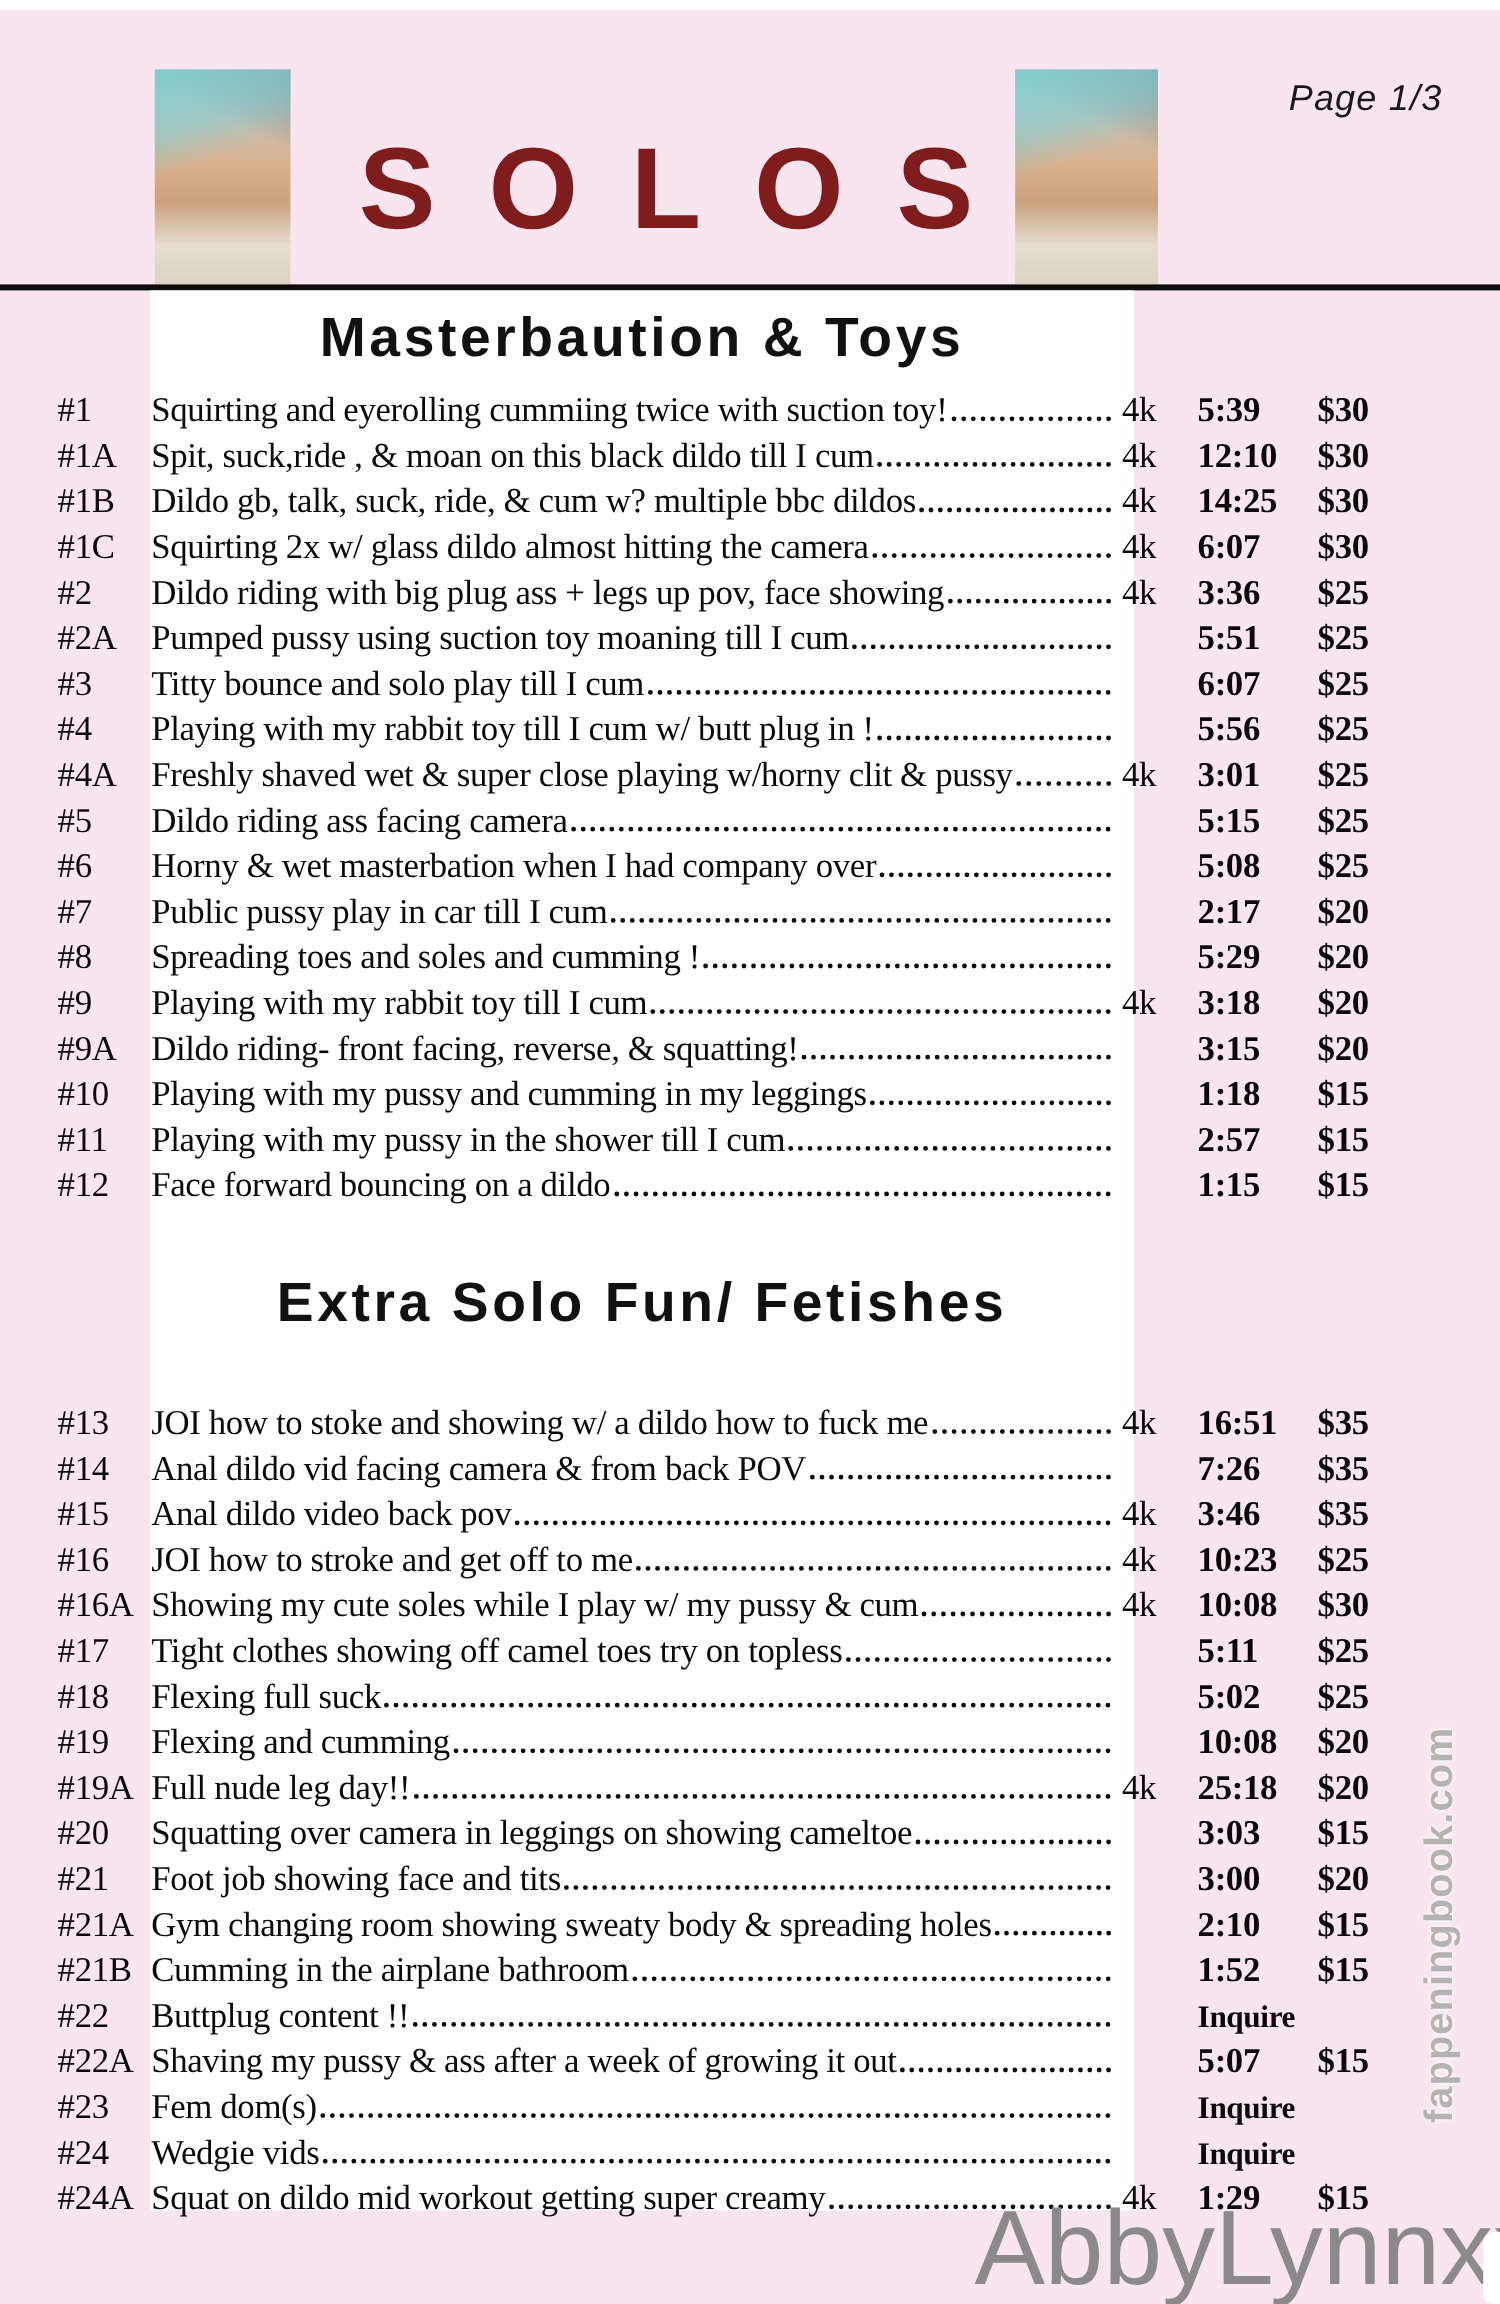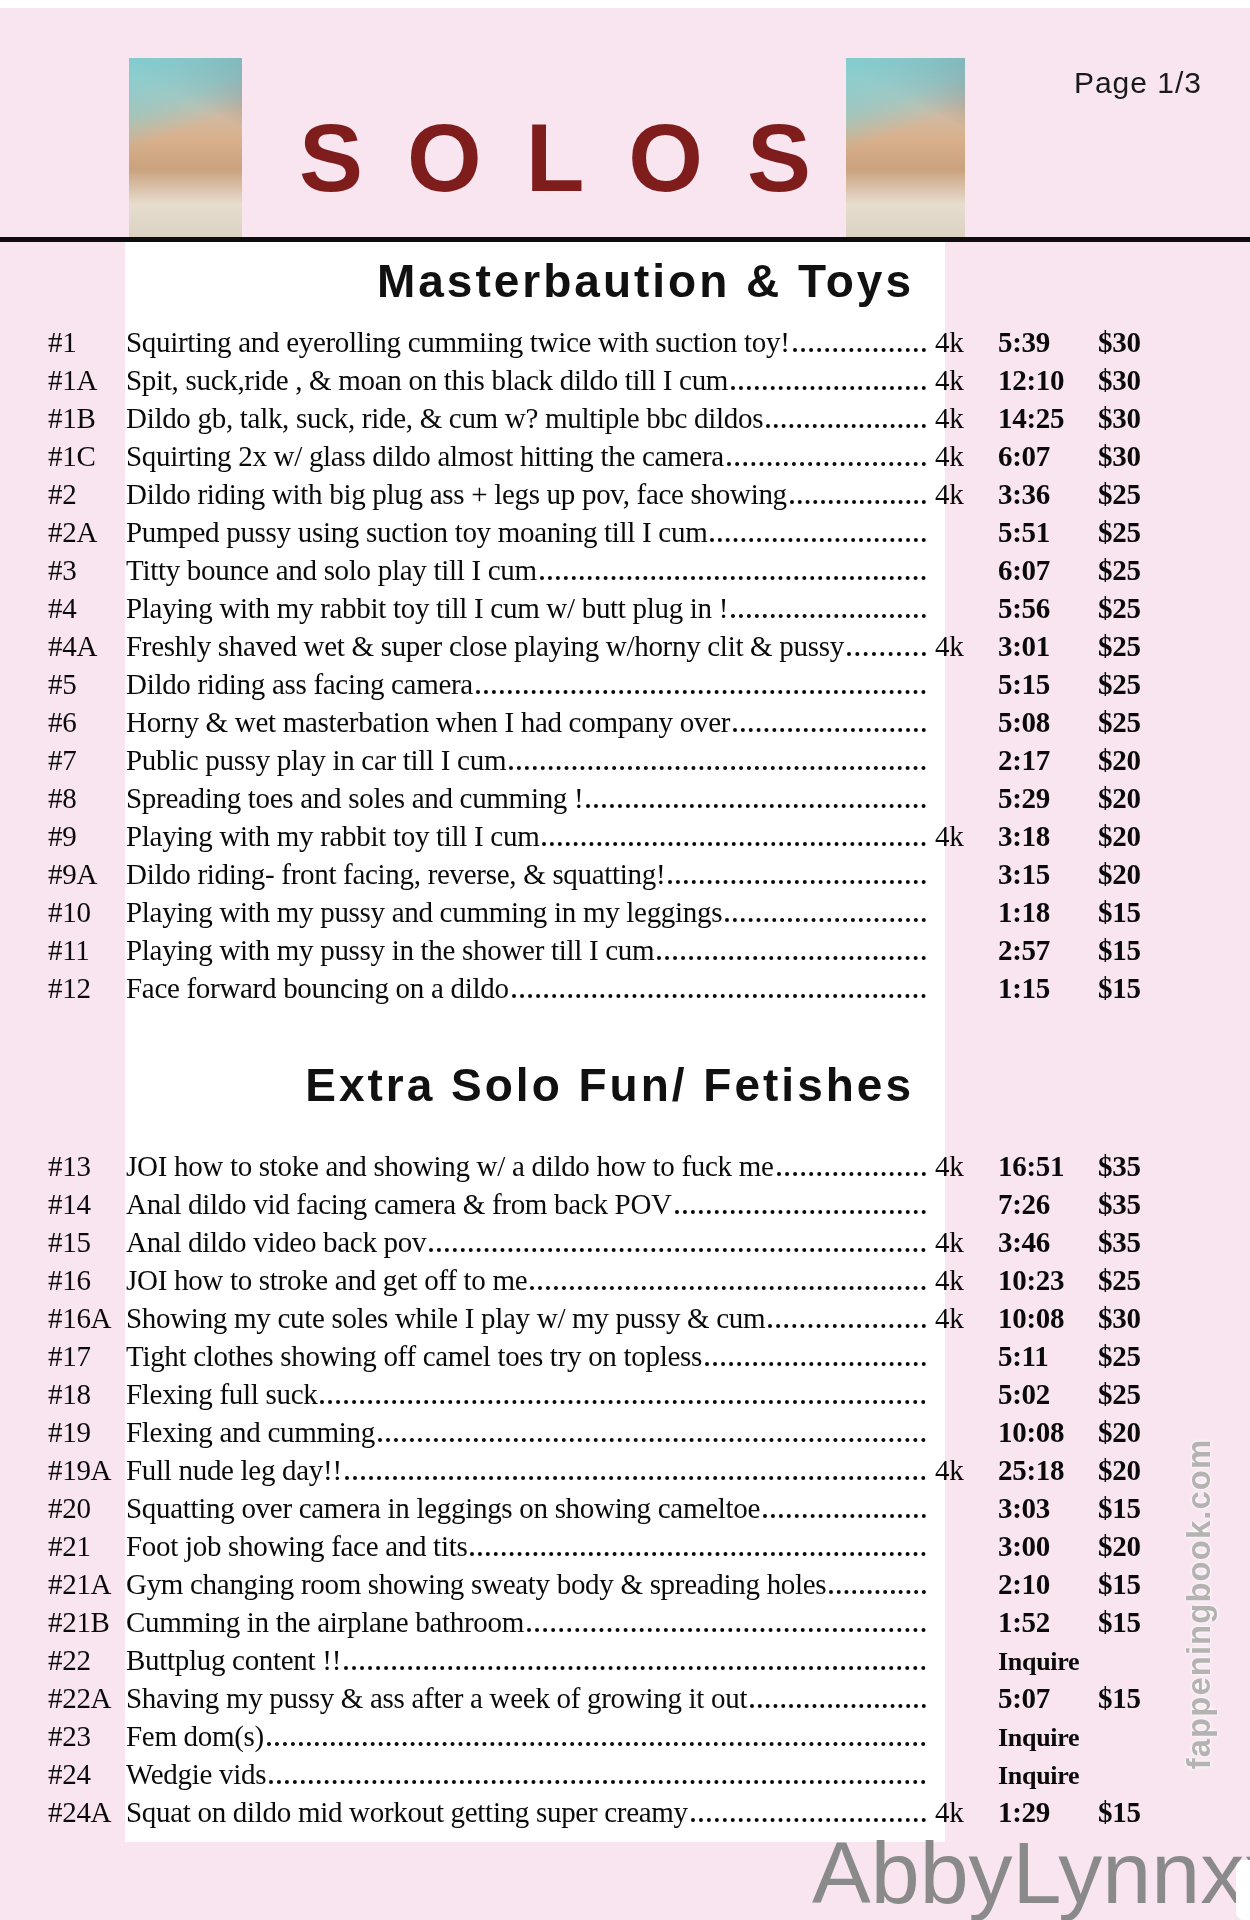--- a/index.html
+++ b/index.html
@@ -12,21 +12,21 @@
     color:#0a0a0a;
   }
   .top-strip{position:absolute;left:0;top:0;width:100%;height:8px;background:#ffffff;}
   .divider{position:absolute;left:0;top:237px;width:100%;height:5px;background:#0d0d0d;}
   .white-band{position:absolute;left:125px;top:242px;width:820px;height:1600px;background:#ffffff;}
 
   
   .page-label{
     position:absolute;right:48px;top:66px;
     font-family:"Liberation Sans", sans-serif;
-    font-size:30px;color:#1a1a1a;letter-spacing:1px;
+    font-size:30px;color:#1a1a1a;letter-spacing:1px;font-style:italic;
   }
   .main-title{
     position:absolute;left:255px;top:108px;width:590px;
     text-align:center;
     font-family:"Liberation Sans", sans-serif;
     font-weight:700;font-size:96px;line-height:100px;
     letter-spacing:44px;text-indent:44px;
     color:#7f1d1d;white-space:nowrap;
   }
   .photo{
@@ -35,29 +35,29 @@
       linear-gradient(160deg, rgba(126,205,208,.9) 0%, rgba(126,205,208,.55) 26%, rgba(222,228,230,.0) 42%),
       linear-gradient(205deg, rgba(90,96,104,.55) 0%, rgba(90,96,104,0) 30%),
       linear-gradient(180deg, #bcd3d6 0%, #d9b08c 45%, #caa27e 62%, #e7ddcf 82%, #dcd2c2 100%);
   }
   .photo-left{left:129px;width:113px;}
   .photo-right{left:846px;width:119px;}
 
   
   .content{position:absolute;left:48px;top:242px;width:1112px;}
   .section-title{
-    margin-left:46px;width:820px;text-align:right;
+    margin-left:77px;width:820px;text-align:center;
     font-family:"Liberation Sans", sans-serif;
     font-weight:700;font-size:46px;line-height:58px;
     letter-spacing:3px;color:#111;
   }
   .st1{margin-top:10px;}
   .st2{margin-top:46px;}
   .rows{margin-top:16px;}
-  .rows.r2{margin-top:36px;}
+  .rows.r2{margin-top:56px;}
 
   
   .row{display:flex;align-items:baseline;height:38px;font-size:29px;letter-spacing:-0.3px;}
   .row .num{flex:0 0 78px;white-space:nowrap;}
   .row .title-wrap{flex:1 1 auto;display:flex;align-items:baseline;min-width:0;}
   .row .t-text{white-space:nowrap;}
   .row .dots{flex:1 1 auto;border-bottom:4px dotted #0a0a0a;margin:0 3px 6px 3px;min-width:8px;}
   .row .res{flex:0 0 55px;text-align:left;padding-left:6px;white-space:nowrap;}
   .row .time{flex:0 0 100px;text-align:left;padding-left:8px;font-weight:700;white-space:nowrap;font-family:Liberation Serif, serif;}
   .row .time.inquire{font-size:26px;}

